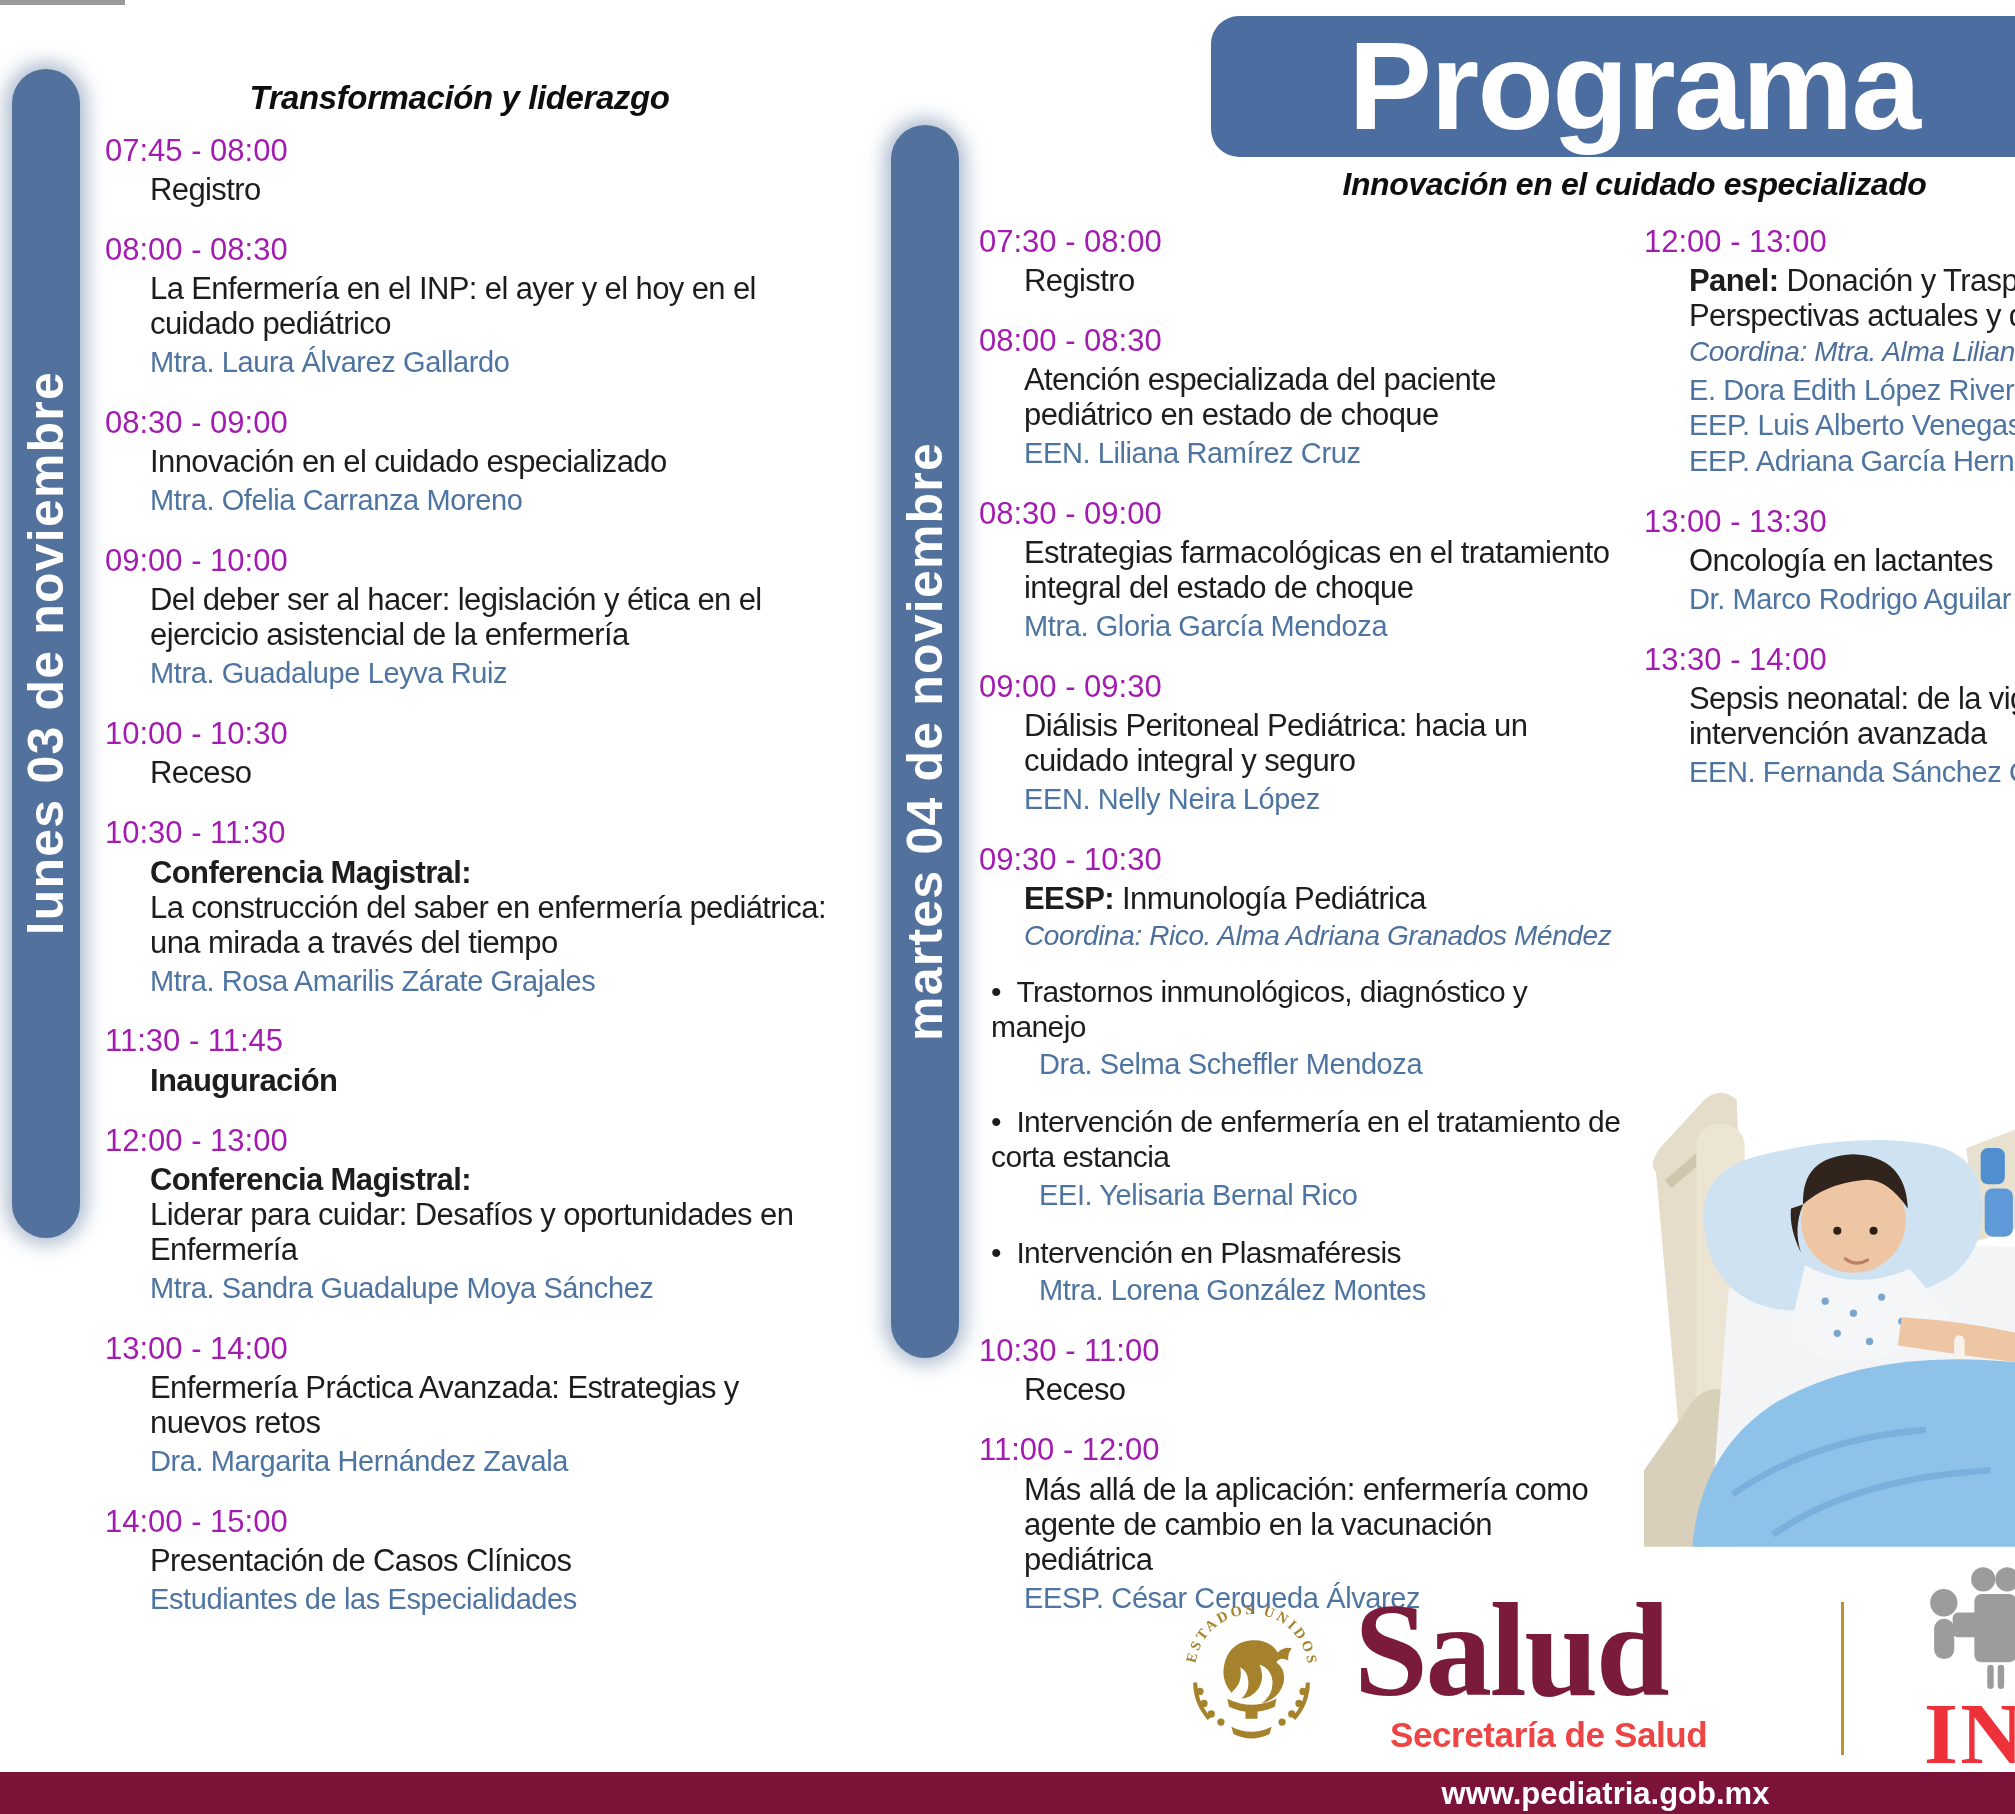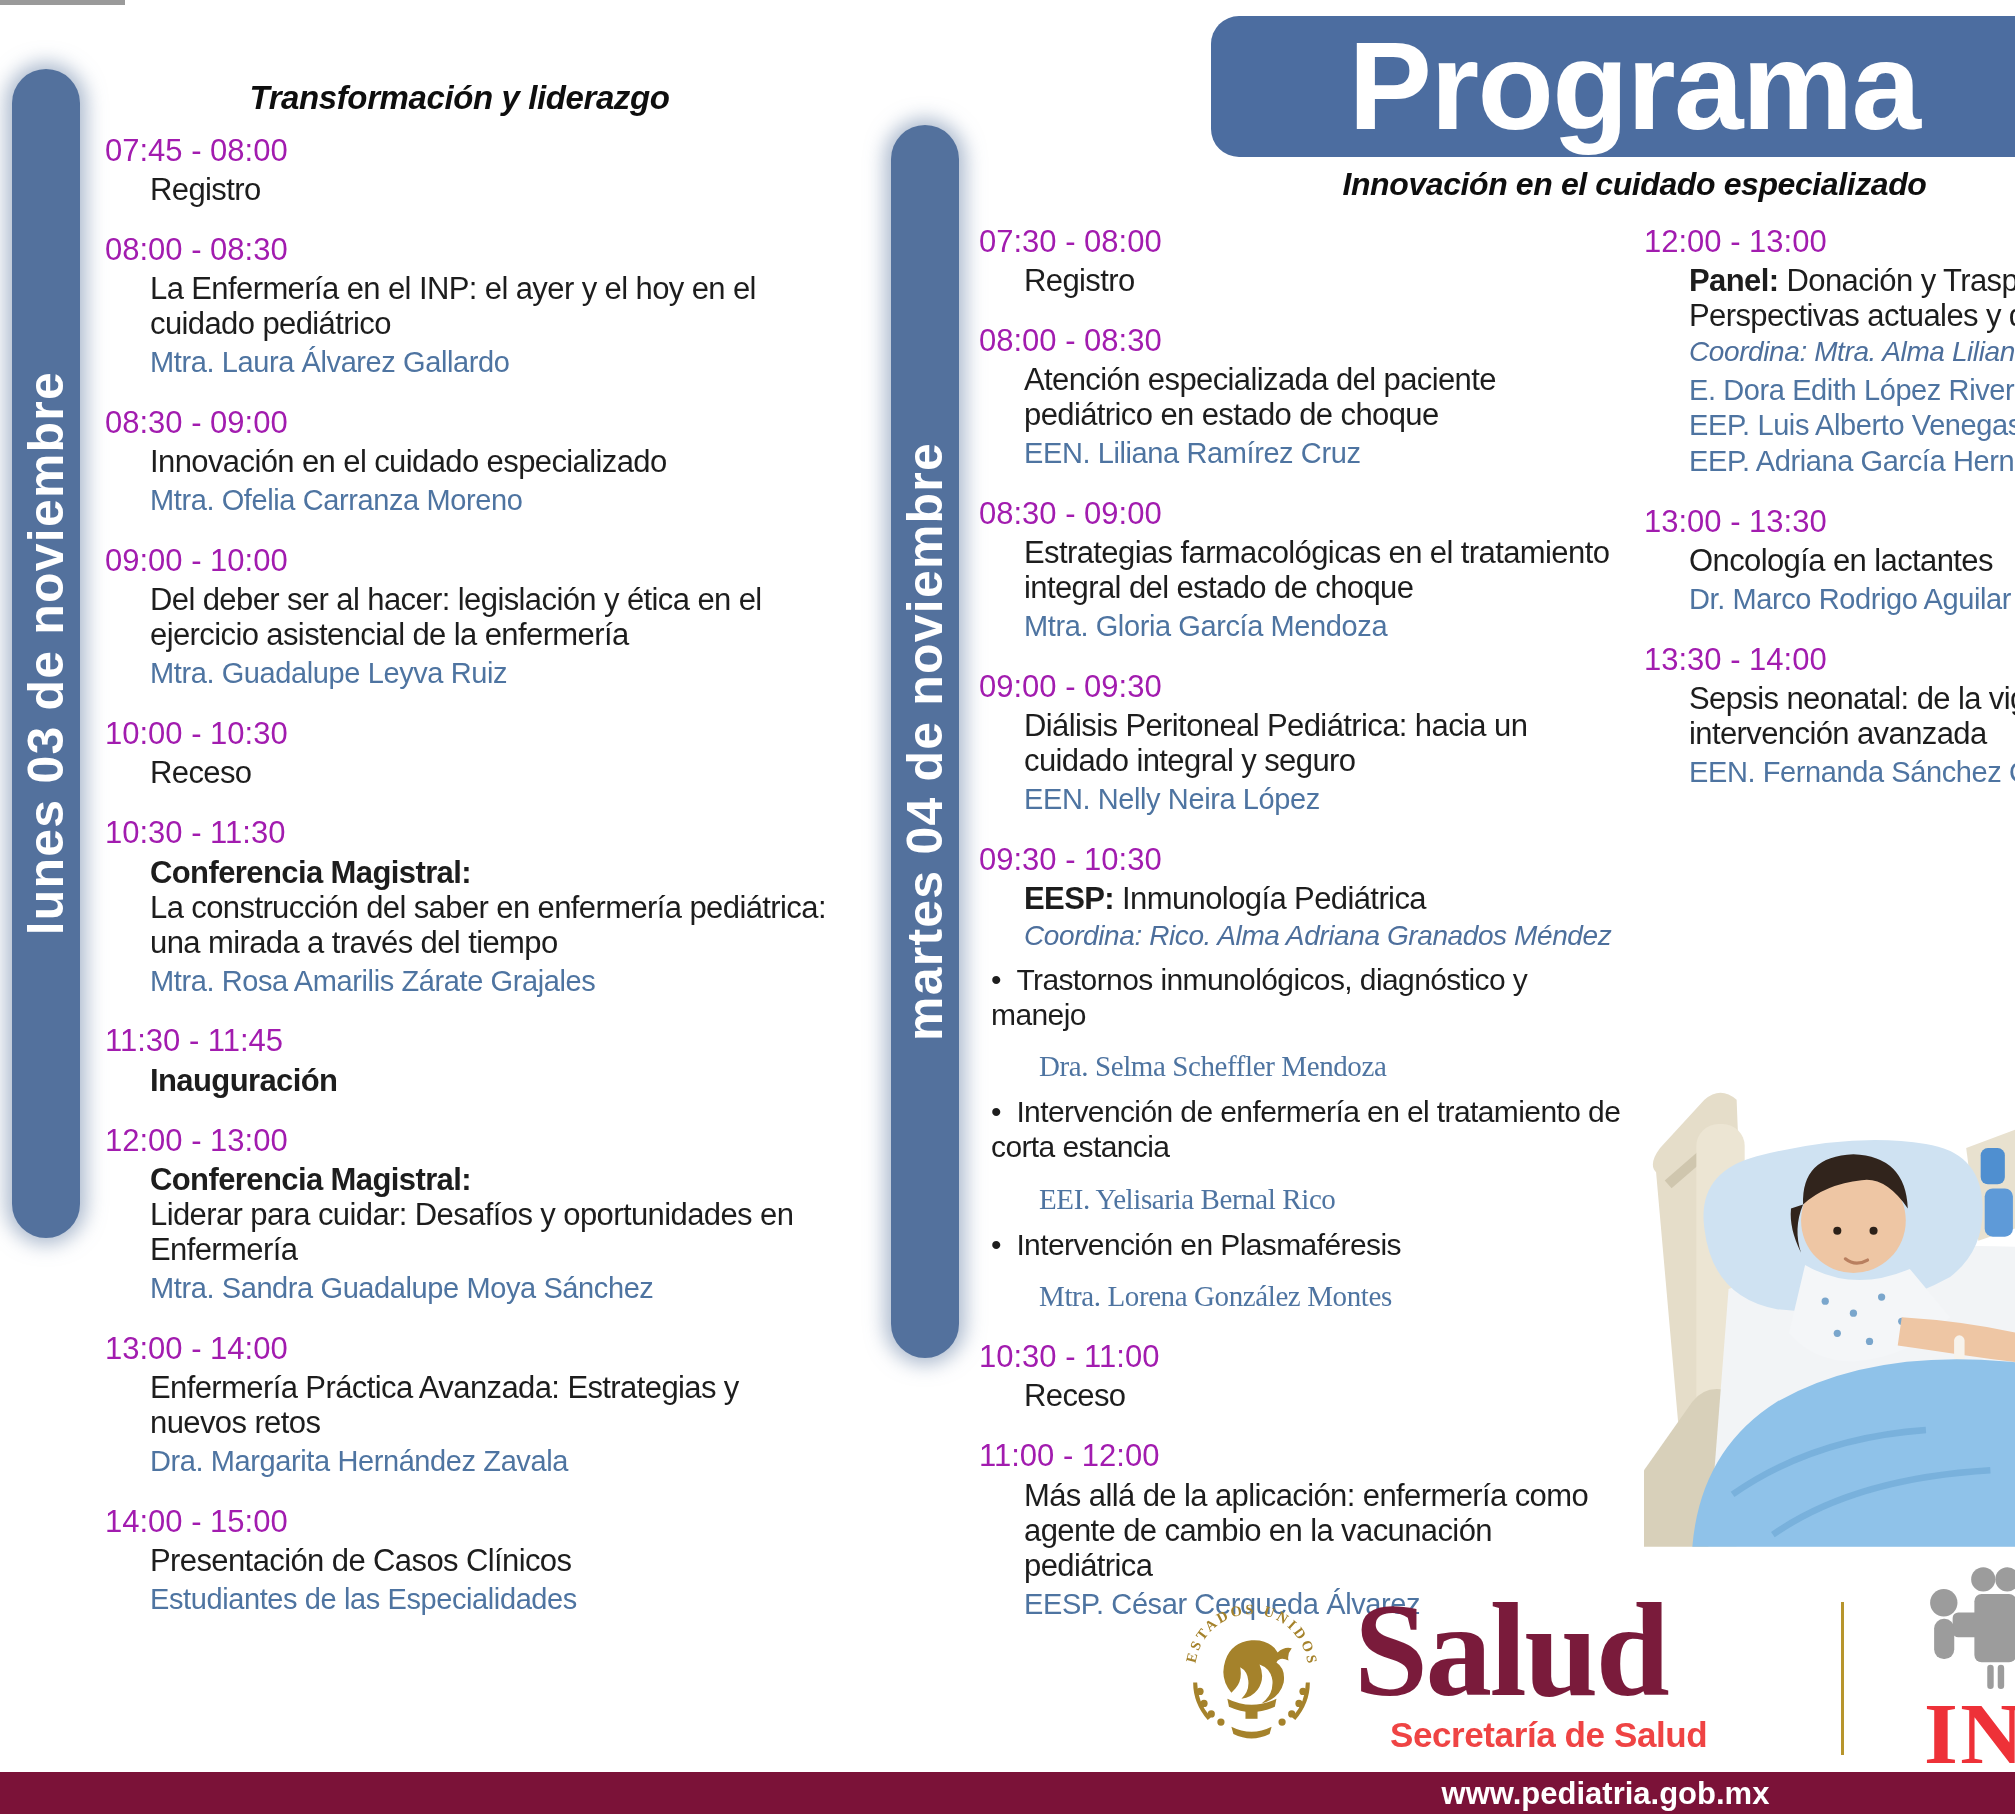--- a/index.html
+++ b/index.html
@@ -46,23 +46,23 @@
   .e-martes-a{left:979px;top:224px;width:645px;}
   .e-martes-b{left:1644px;top:224px;width:685px;}
 
   .entry{margin-bottom:25px;}
   .e-time{font-size:31px;color:#a21caf;margin-bottom:3.2px;letter-spacing:0;}
   .e-title{font-size:31px;color:#1d1d1d;line-height:1.13;padding-left:45px;letter-spacing:-0.6px;}
   .e-title .lead{font-weight:bold;}
   .e-coord{font-size:28px;font-style:italic;color:#4d6f9c;padding-left:45px;line-height:1.15;margin-top:3.2px;letter-spacing:-0.4px;}
   .e-speaker{font-size:29px;color:#4e74a1;padding-left:45px;line-height:1.2;margin-top:4px;letter-spacing:-0.4px;}
   .e-speaker + .e-speaker{margin-top:0.8px;}
-  .e-bullet{font-size:30px;color:#1d1d1d;padding-left:12px;line-height:1.16;margin-top:11px;letter-spacing:-0.6px;}
+  .e-bullet{font-size:30px;color:#1d1d1d;padding-left:12px;line-height:1.16;margin-top:23px;letter-spacing:-0.6px;}
   .e-bullet::before{content:"\2022\00a0\00a0";}
-  .e-bullet-speaker{font-size:29px;color:#4e74a1;padding-left:60px;line-height:1.2;margin-top:17px;letter-spacing:-0.4px;font-family:Liberation Serif, serif;}
+  .e-bullet-speaker{font-size:29px;color:#4e74a1;padding-left:60px;line-height:1.2;margin-top:3px;letter-spacing:-0.4px;}
 
   
   .photo{position:absolute;left:1644px;top:866px;width:737px;height:681px;}
 
   
   .emblem{position:absolute;left:1171px;top:1586px;width:161px;height:169px;}
   .salud-word{
     position:absolute;left:1354px;top:1584px;width:403px;
     font-family:"Liberation Serif", serif;font-weight:bold;font-size:133px;line-height:133px;
     color:#7a1b3b;letter-spacing:-2.4px;

